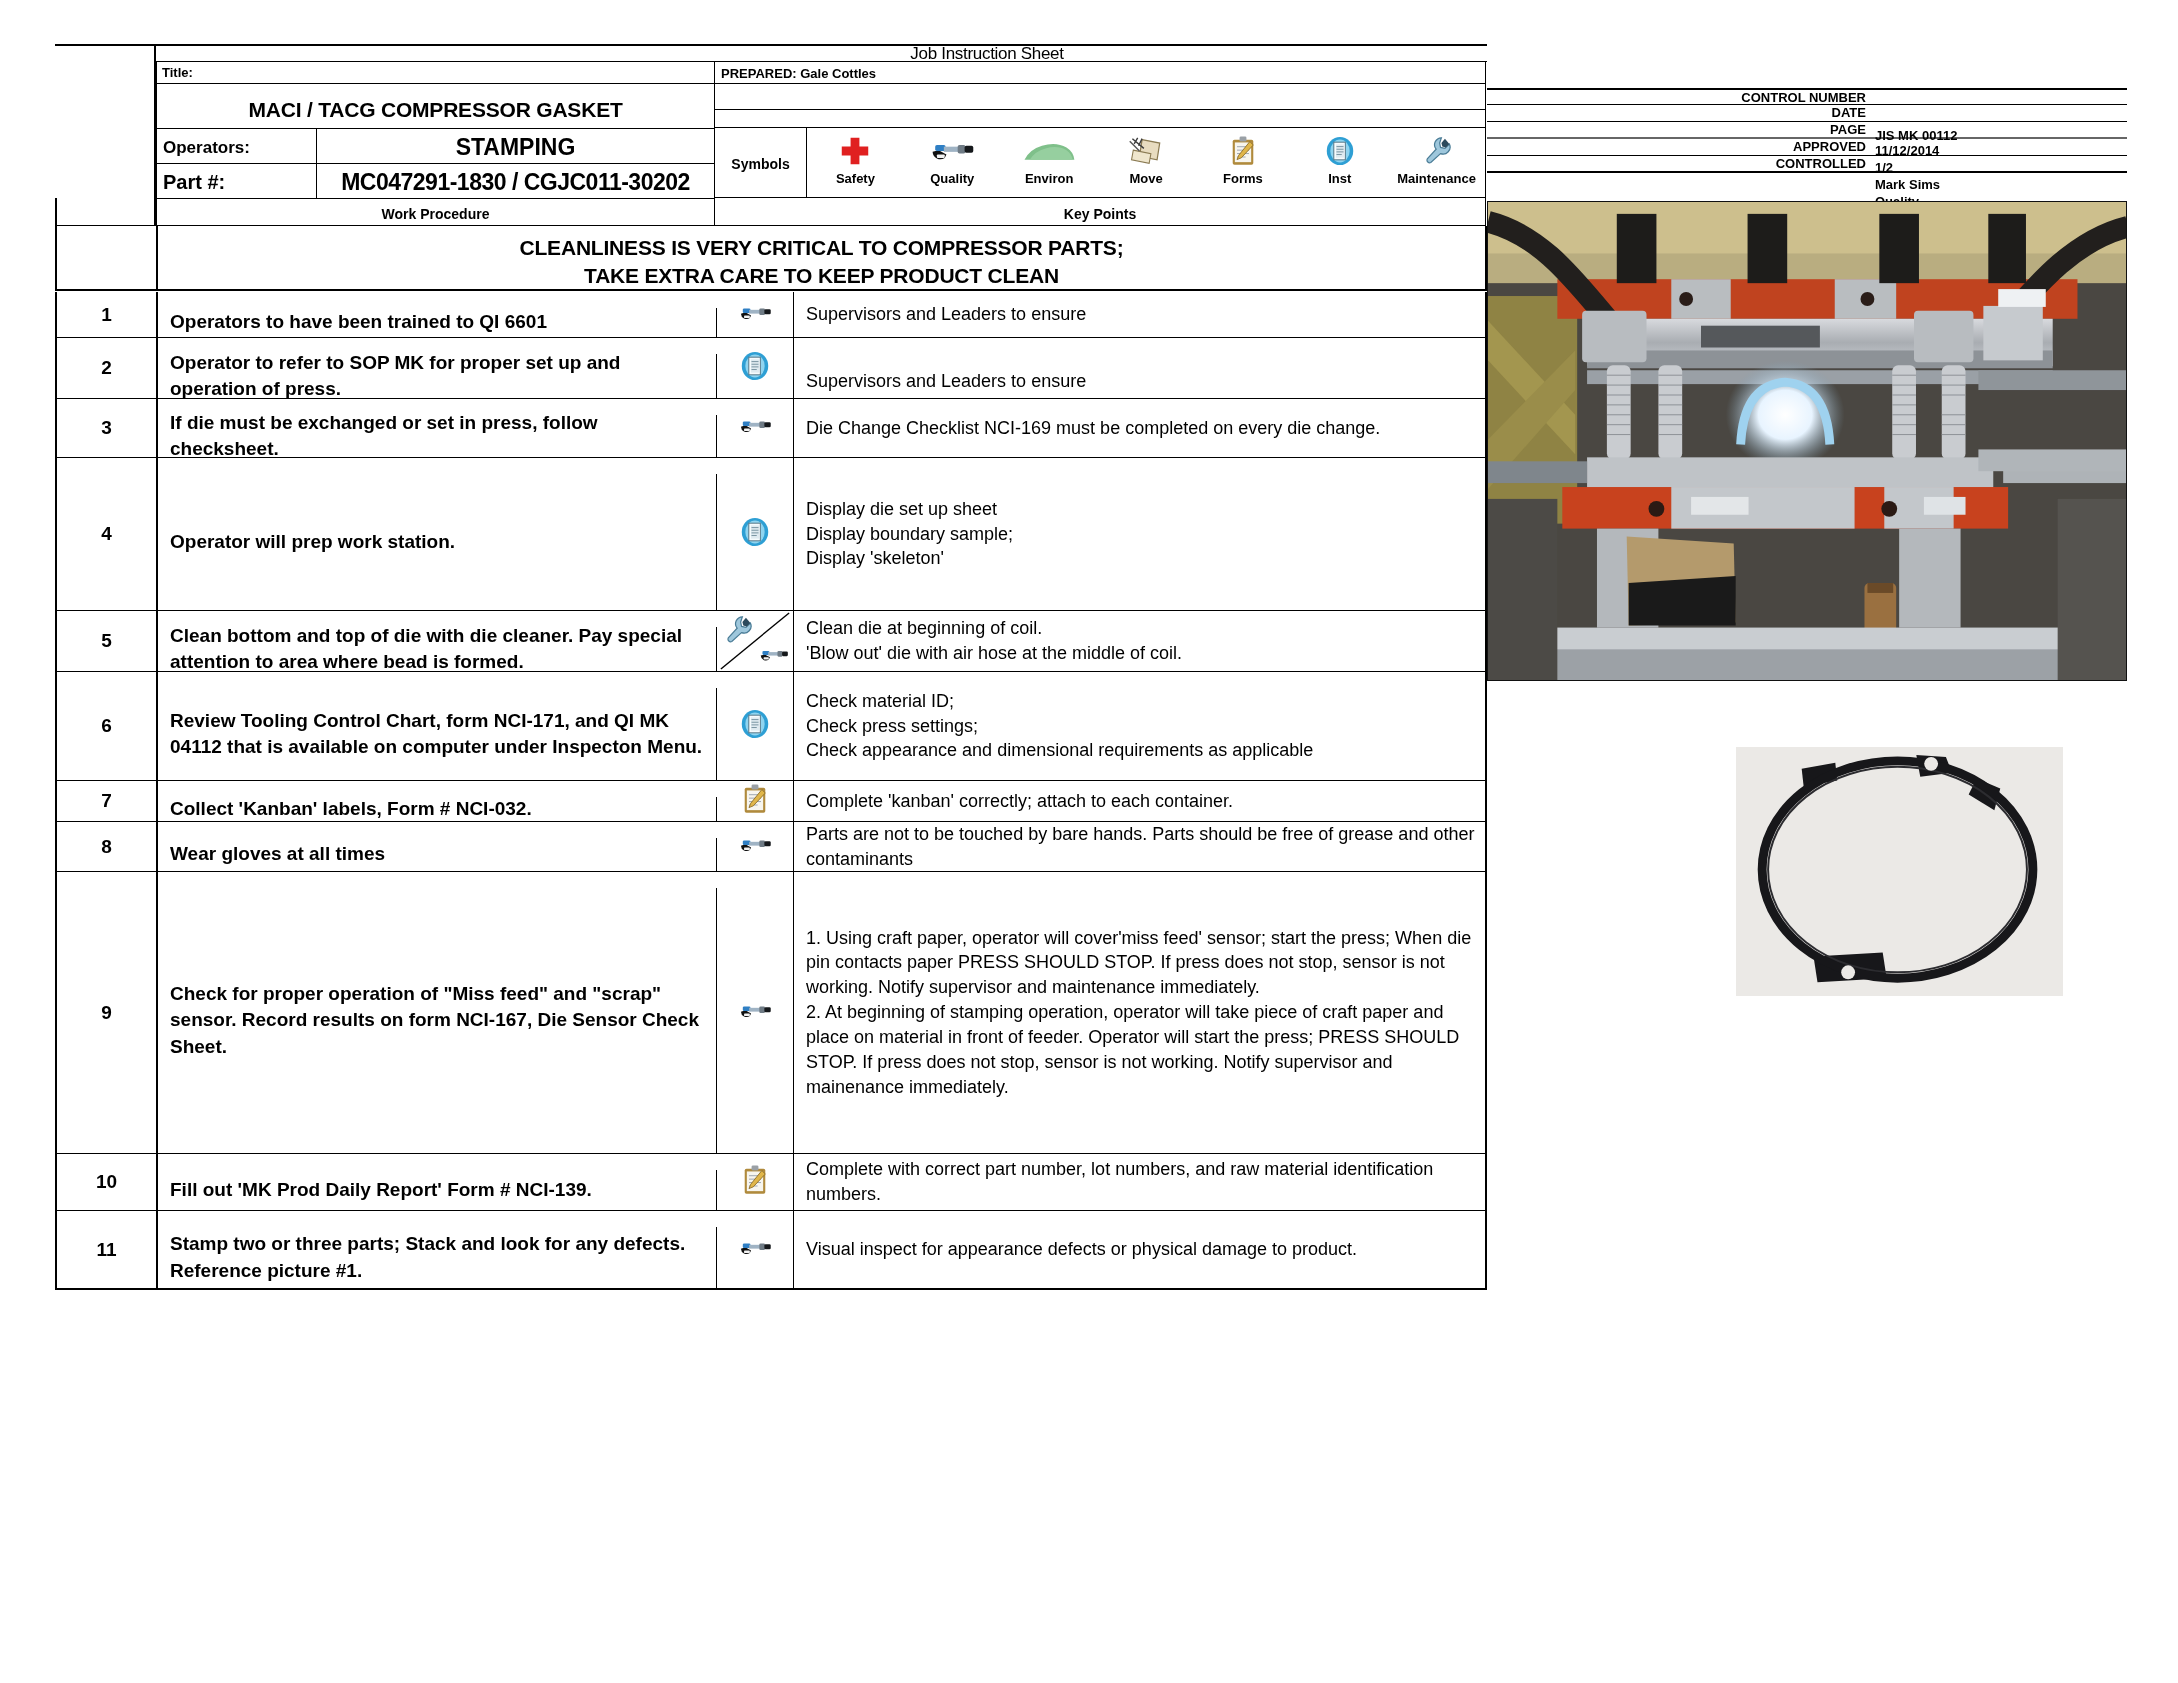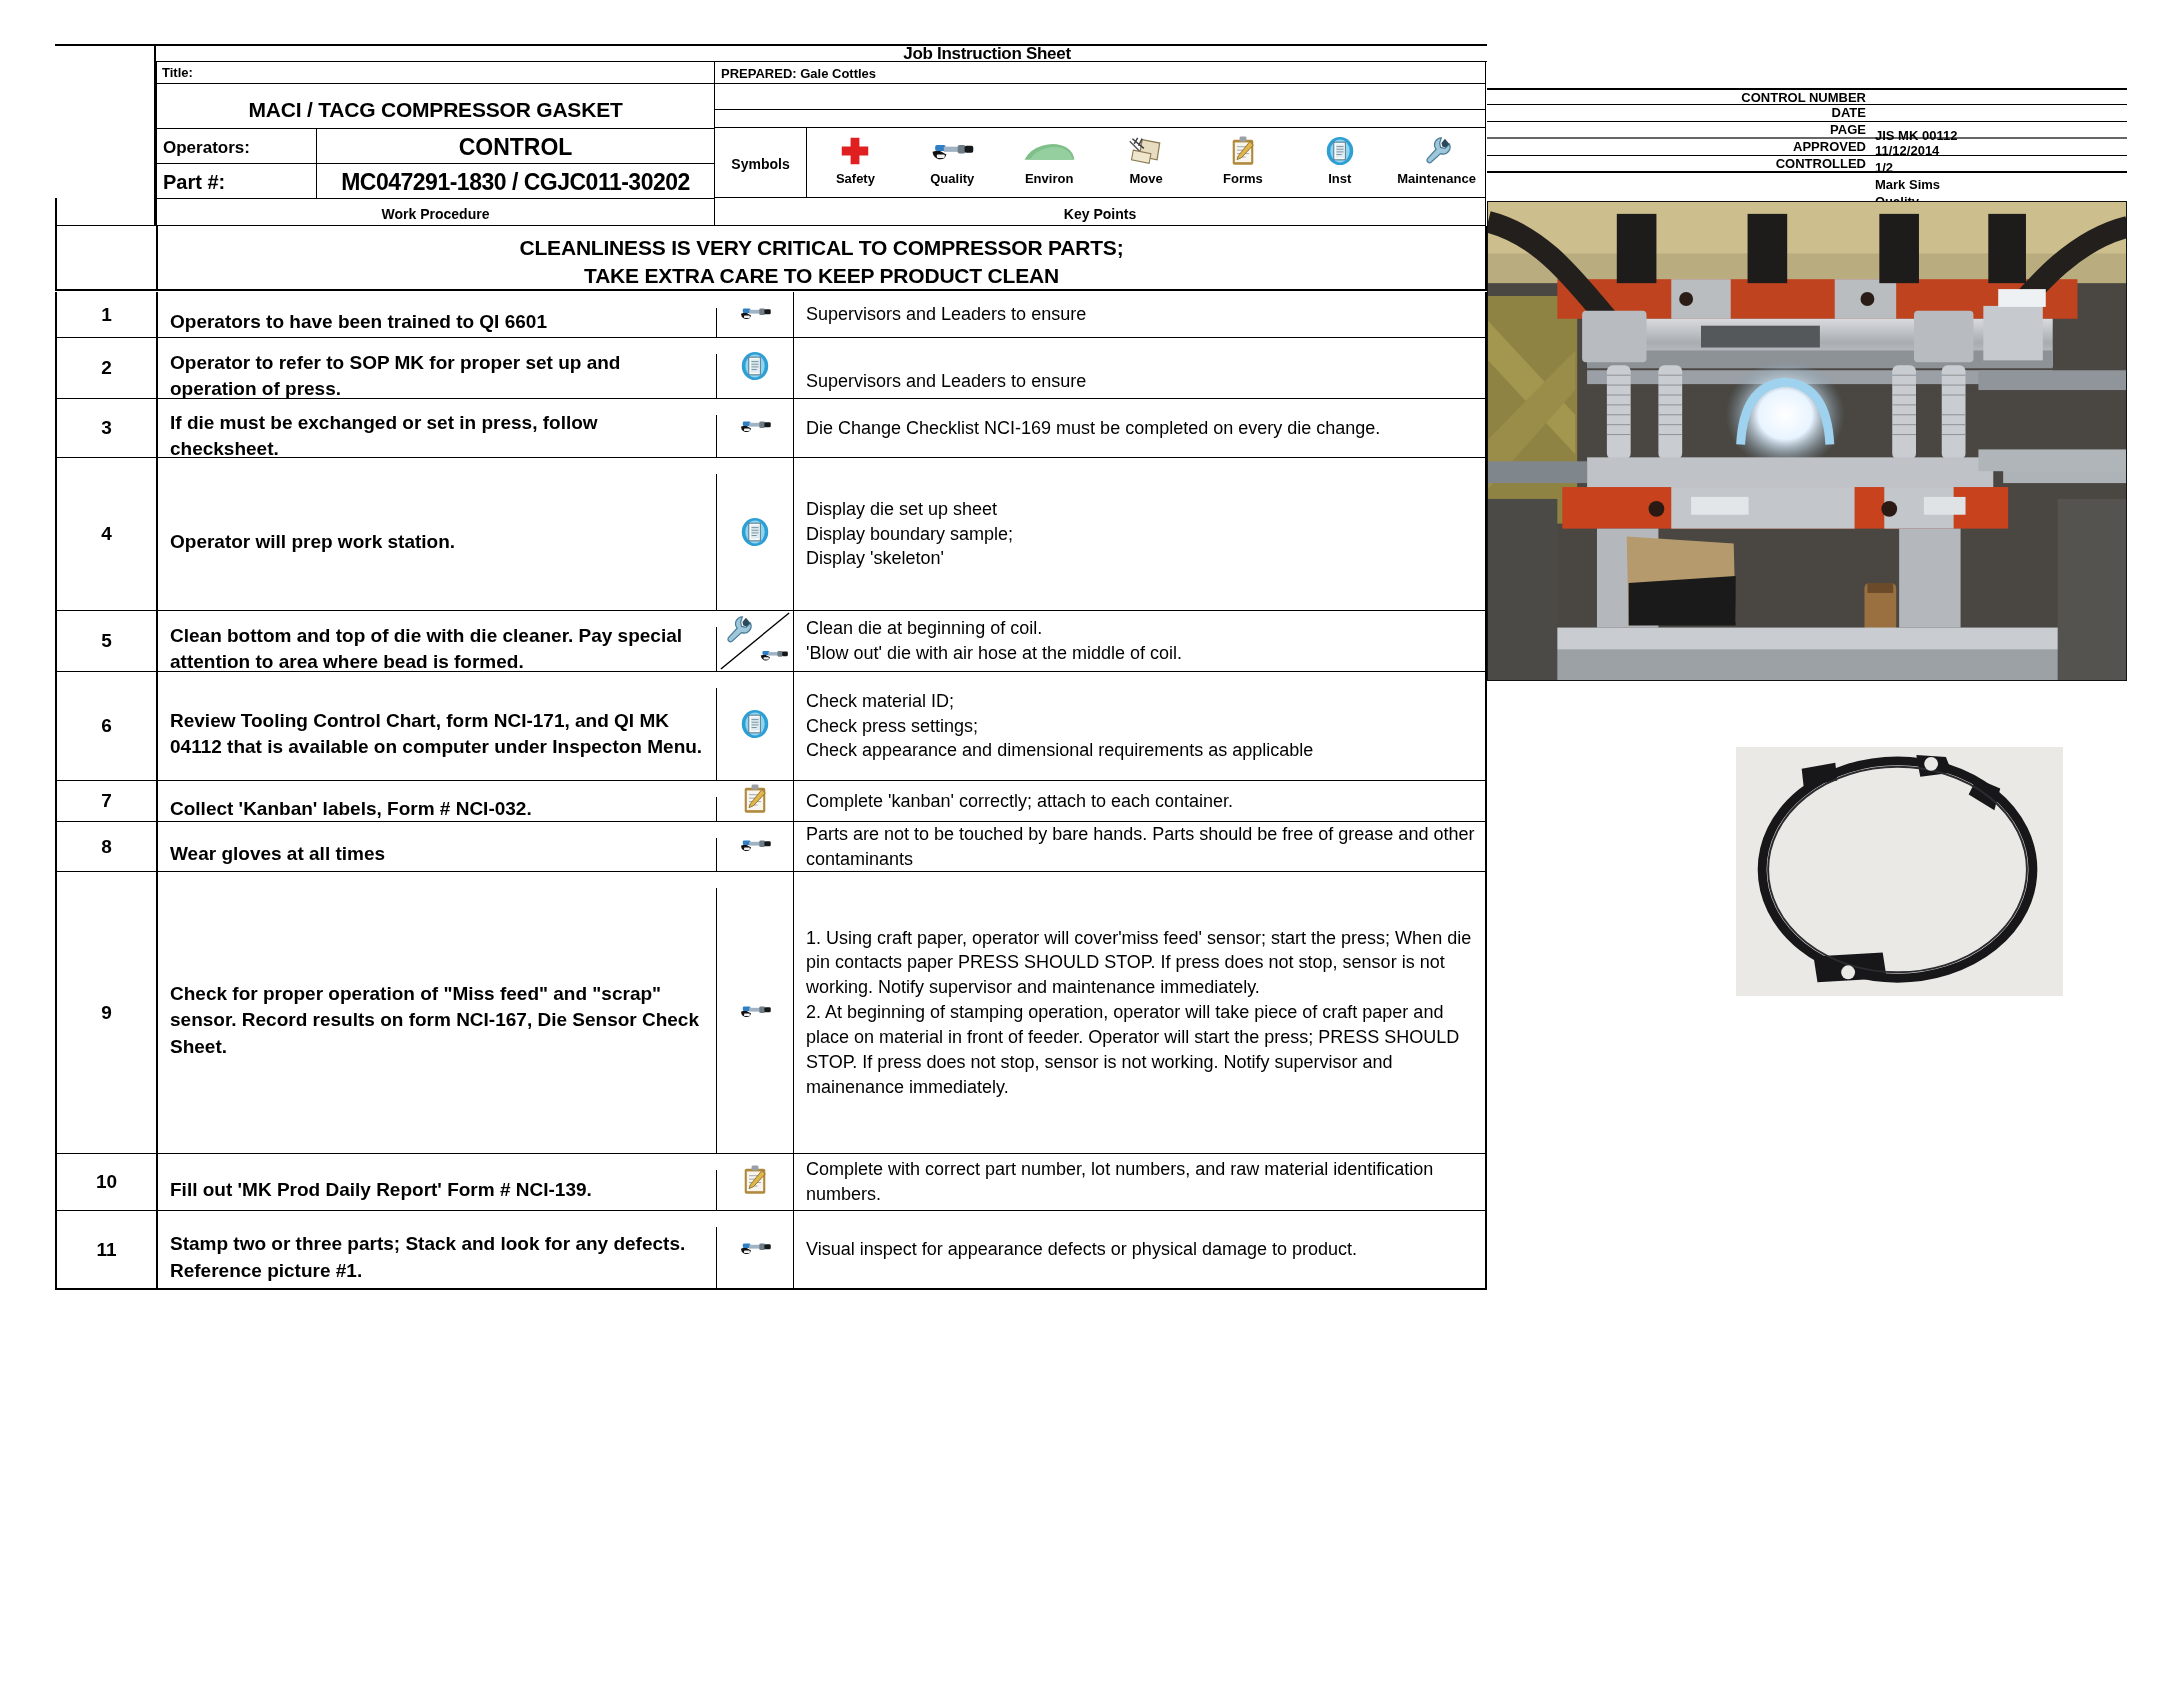--- a/index.html
+++ b/index.html
@@ -17,21 +17,21 @@
     left: 55px; top: 44px;
     width: 2071px; height: 1408px;
   }
 
   
   .left-col-blank { position:absolute; left:0; top:0; width:101px; height:154px; border-right:2px solid #000; border-top:2px solid #000; }
 
   .titlebar { position:absolute; left:101px; top:0; width:1331px; height:18px; border-top:2px solid #000; border-bottom:1px solid #000;}
   .jis-title {
     position:absolute; left:653px; top:-2px; width:356px;
-    font-size:17px; font-weight:bold; text-align:center; letter-spacing:-0.3px;
+    font-size:17px; font-weight:normal; text-align:center; letter-spacing:-0.3px;
   }
 
   .row-title-lbl { position:absolute; left:101px; top:18px; width:559px; height:22px; border:1px solid #000; border-top:none; }
   .row-title-lbl span { position:absolute; left:5px; top:3px; font-size:13px; font-weight:bold; }
 
   .row-prepared { position:absolute; left:660px; top:18px; width:771px; height:22px; border:1px solid #000; border-top:none; border-left:none;}
   .row-prepared span { position:absolute; left:6px; top:4px; font-size:13px; font-weight:bold; }
 
   .row-titleval { position:absolute; left:101px; top:40px; width:559px; height:45px; border:1px solid #000; border-top:none; }
   .row-titleval span { position:absolute; left:0; right:0; top:14px; text-align:center; font-size:21px; font-weight:bold; letter-spacing:-0.2px;}
@@ -126,21 +126,21 @@
     <div class="row-titleval">
       <span>MACI / TACG COMPRESSOR GASKET</span>
     </div>
     <div class="prep-blank"></div>
     <div class="prep-blank2"></div>
 
     <div class="row-op-lbl">
       <span>Operators:</span>
     </div>
     <div class="row-op-val">
-      <span>CONTROL</span>
+      <span>STAMPING</span>
     </div>
 
     <div class="row-pn-lbl">
       <span>Part #:</span>
     </div>
     <div class="row-pn-val">
       <span>MC047291-1830 / CGJC011-30202</span>
     </div>
 
     <div class="sym-lbl">

